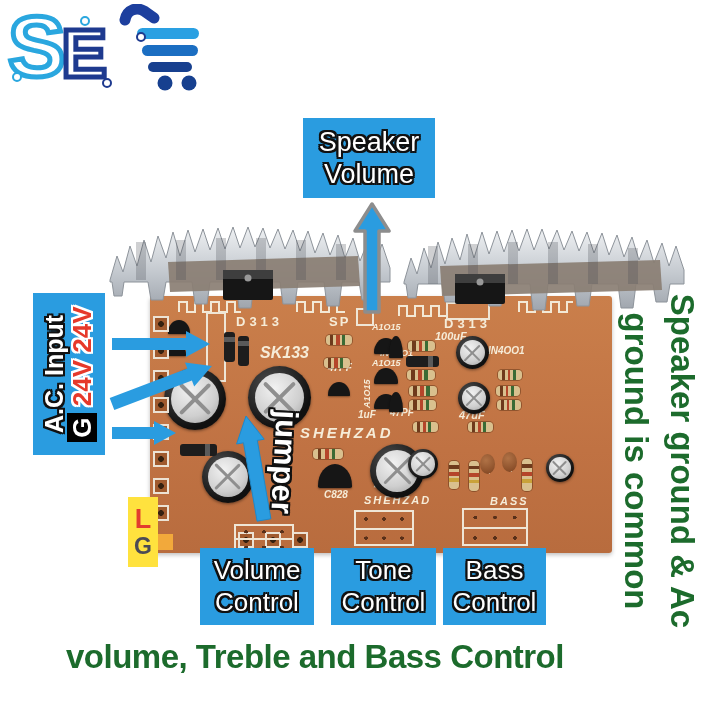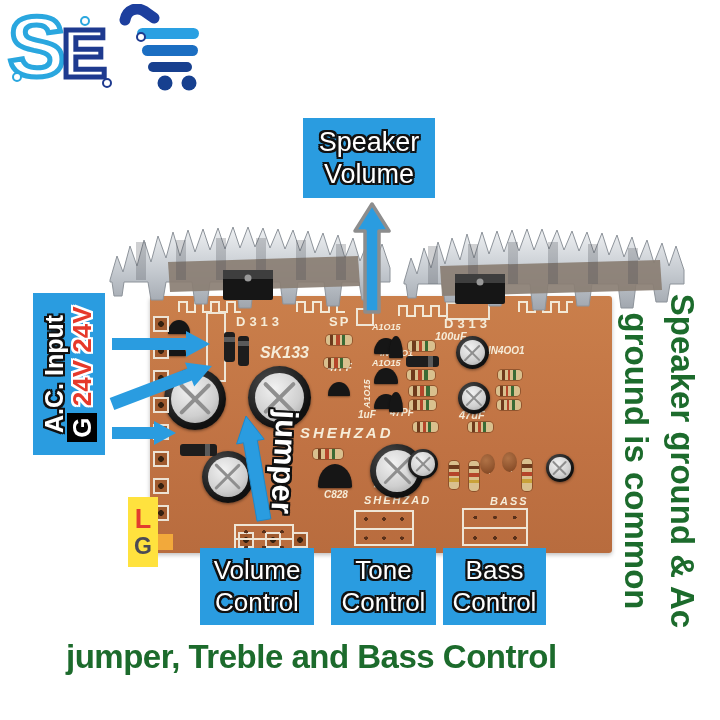--- a/index.html
+++ b/index.html
@@ -331,16 +331,16 @@
     <span class="ow">Bass</span>
     <span class="ow">Control</span>
   </div>
 
   <div class="abs sidenote">
     <div>Speaker ground &amp; Ac</div>
     <div>ground is common</div>
   </div>
 
   <div class="abs bottomnote">
-    <div>jumper, Treble and Bass Control</div>
+    <div>volume, Treble and Bass Control</div>
   </div>
 
 </div>
 
 </body></html>

